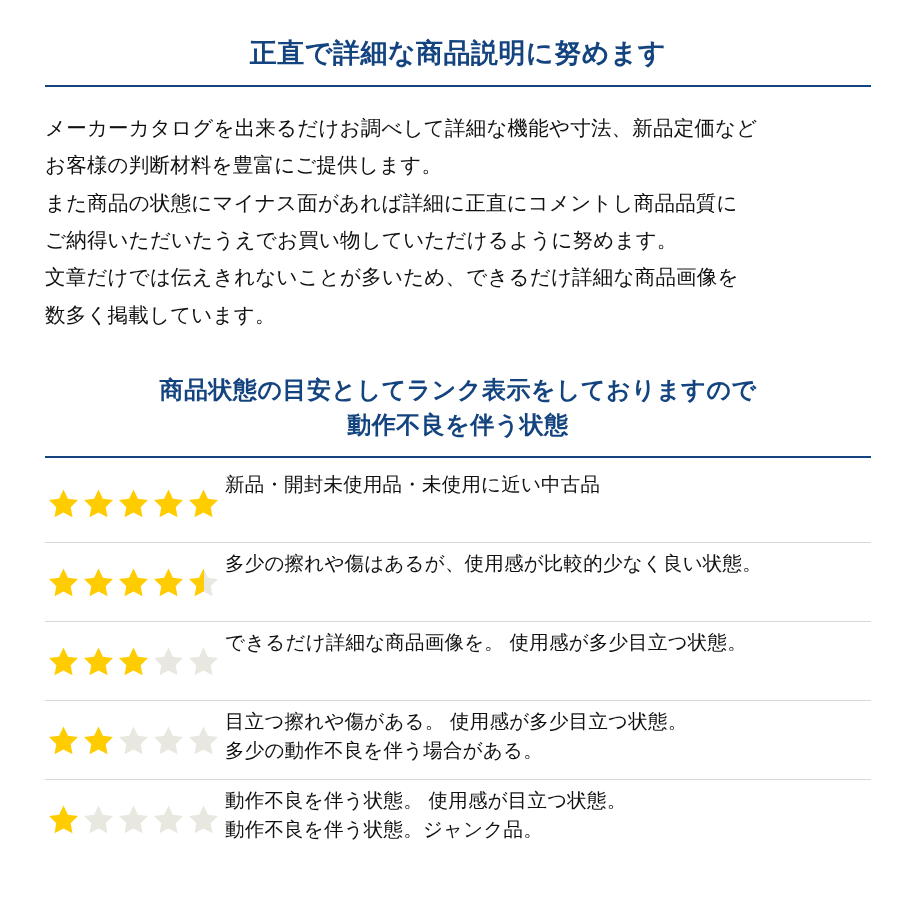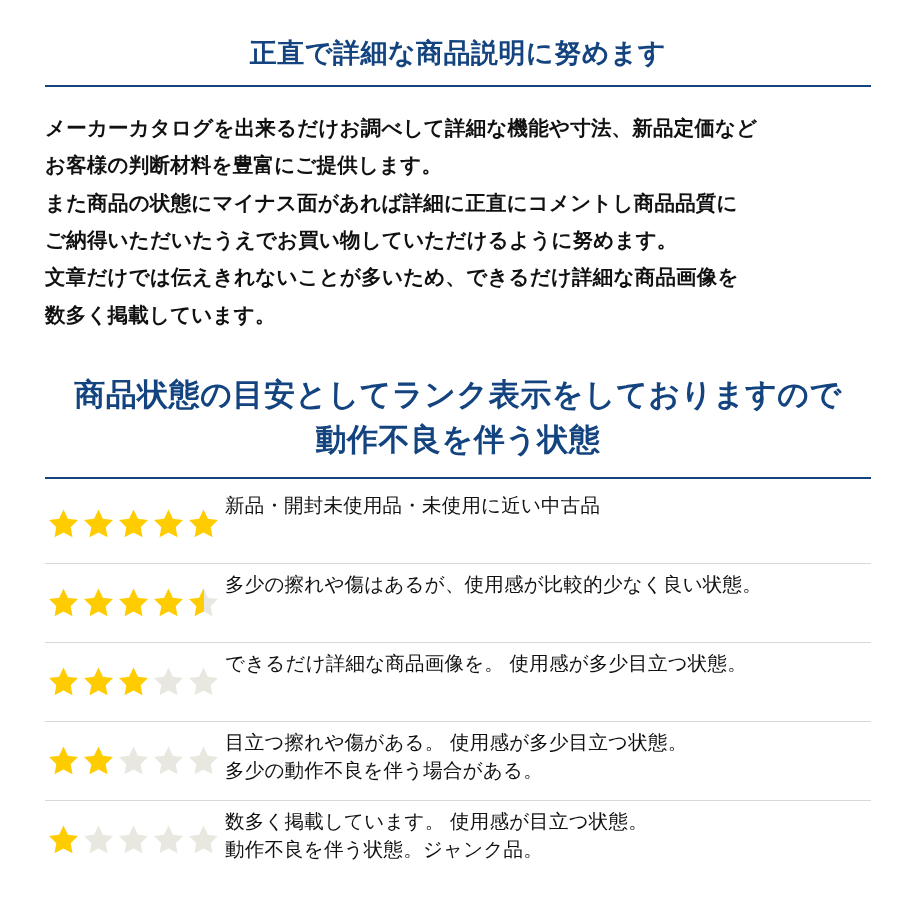--- a/index.html
+++ b/index.html
@@ -38,32 +38,32 @@
     margin: 14px 0 0 0;
     width: 100%;
   }
 
   .body-text {
     margin-top: 22px;
     font-size: 20.5px;
     line-height: 1.82;
     color: #111111;
     letter-spacing: 0.2px;
-    font-weight: 700;
+    font-weight: 400;
   }
   .body-text p {
     margin: 0;
   }
 
   
   .section2 {
     margin-top: 40px;
   }
   .section2 .section-title {
-    font-size: 31px;
+    font-size: 24px;
     line-height: 1.45;
   }
 
   
   .ranks {
     margin-top: 6px;
   }
   .rank-row {
     display: flex;
     border-bottom: 1px solid #d8d8d8;
@@ -375,20 +375,20 @@
                 <defs>
                   <linearGradient id="sg4_0" x1="0" y1="0" x2="1" y2="0">
                     <stop offset="0%" stop-color="#ffcc00"></stop>
                     <stop offset="0%" stop-color="#e8e8e0"></stop>
                   </linearGradient>
                 </defs>
                 <polygon points="16.5,2.5 20.9,11.7 31.0,13.1 23.7,20.2 25.5,30.3 16.5,25.5 7.5,30.3 9.3,20.2 2.0,13.1 12.1,11.7" fill="url(#sg4_0)"></polygon>
               </svg></span>
           </div>
           <div class="rank-desc">
-            <span class="line">数多く掲載しています。 使用感が目立つ状態。</span>
+            <span class="line">動作不良を伴う状態。 使用感が目立つ状態。</span>
             <span class="line">動作不良を伴う状態。ジャンク品。</span>
           </div>
         </div>
       </div>
   </div>
 
 </div>
 
 </body></html>

